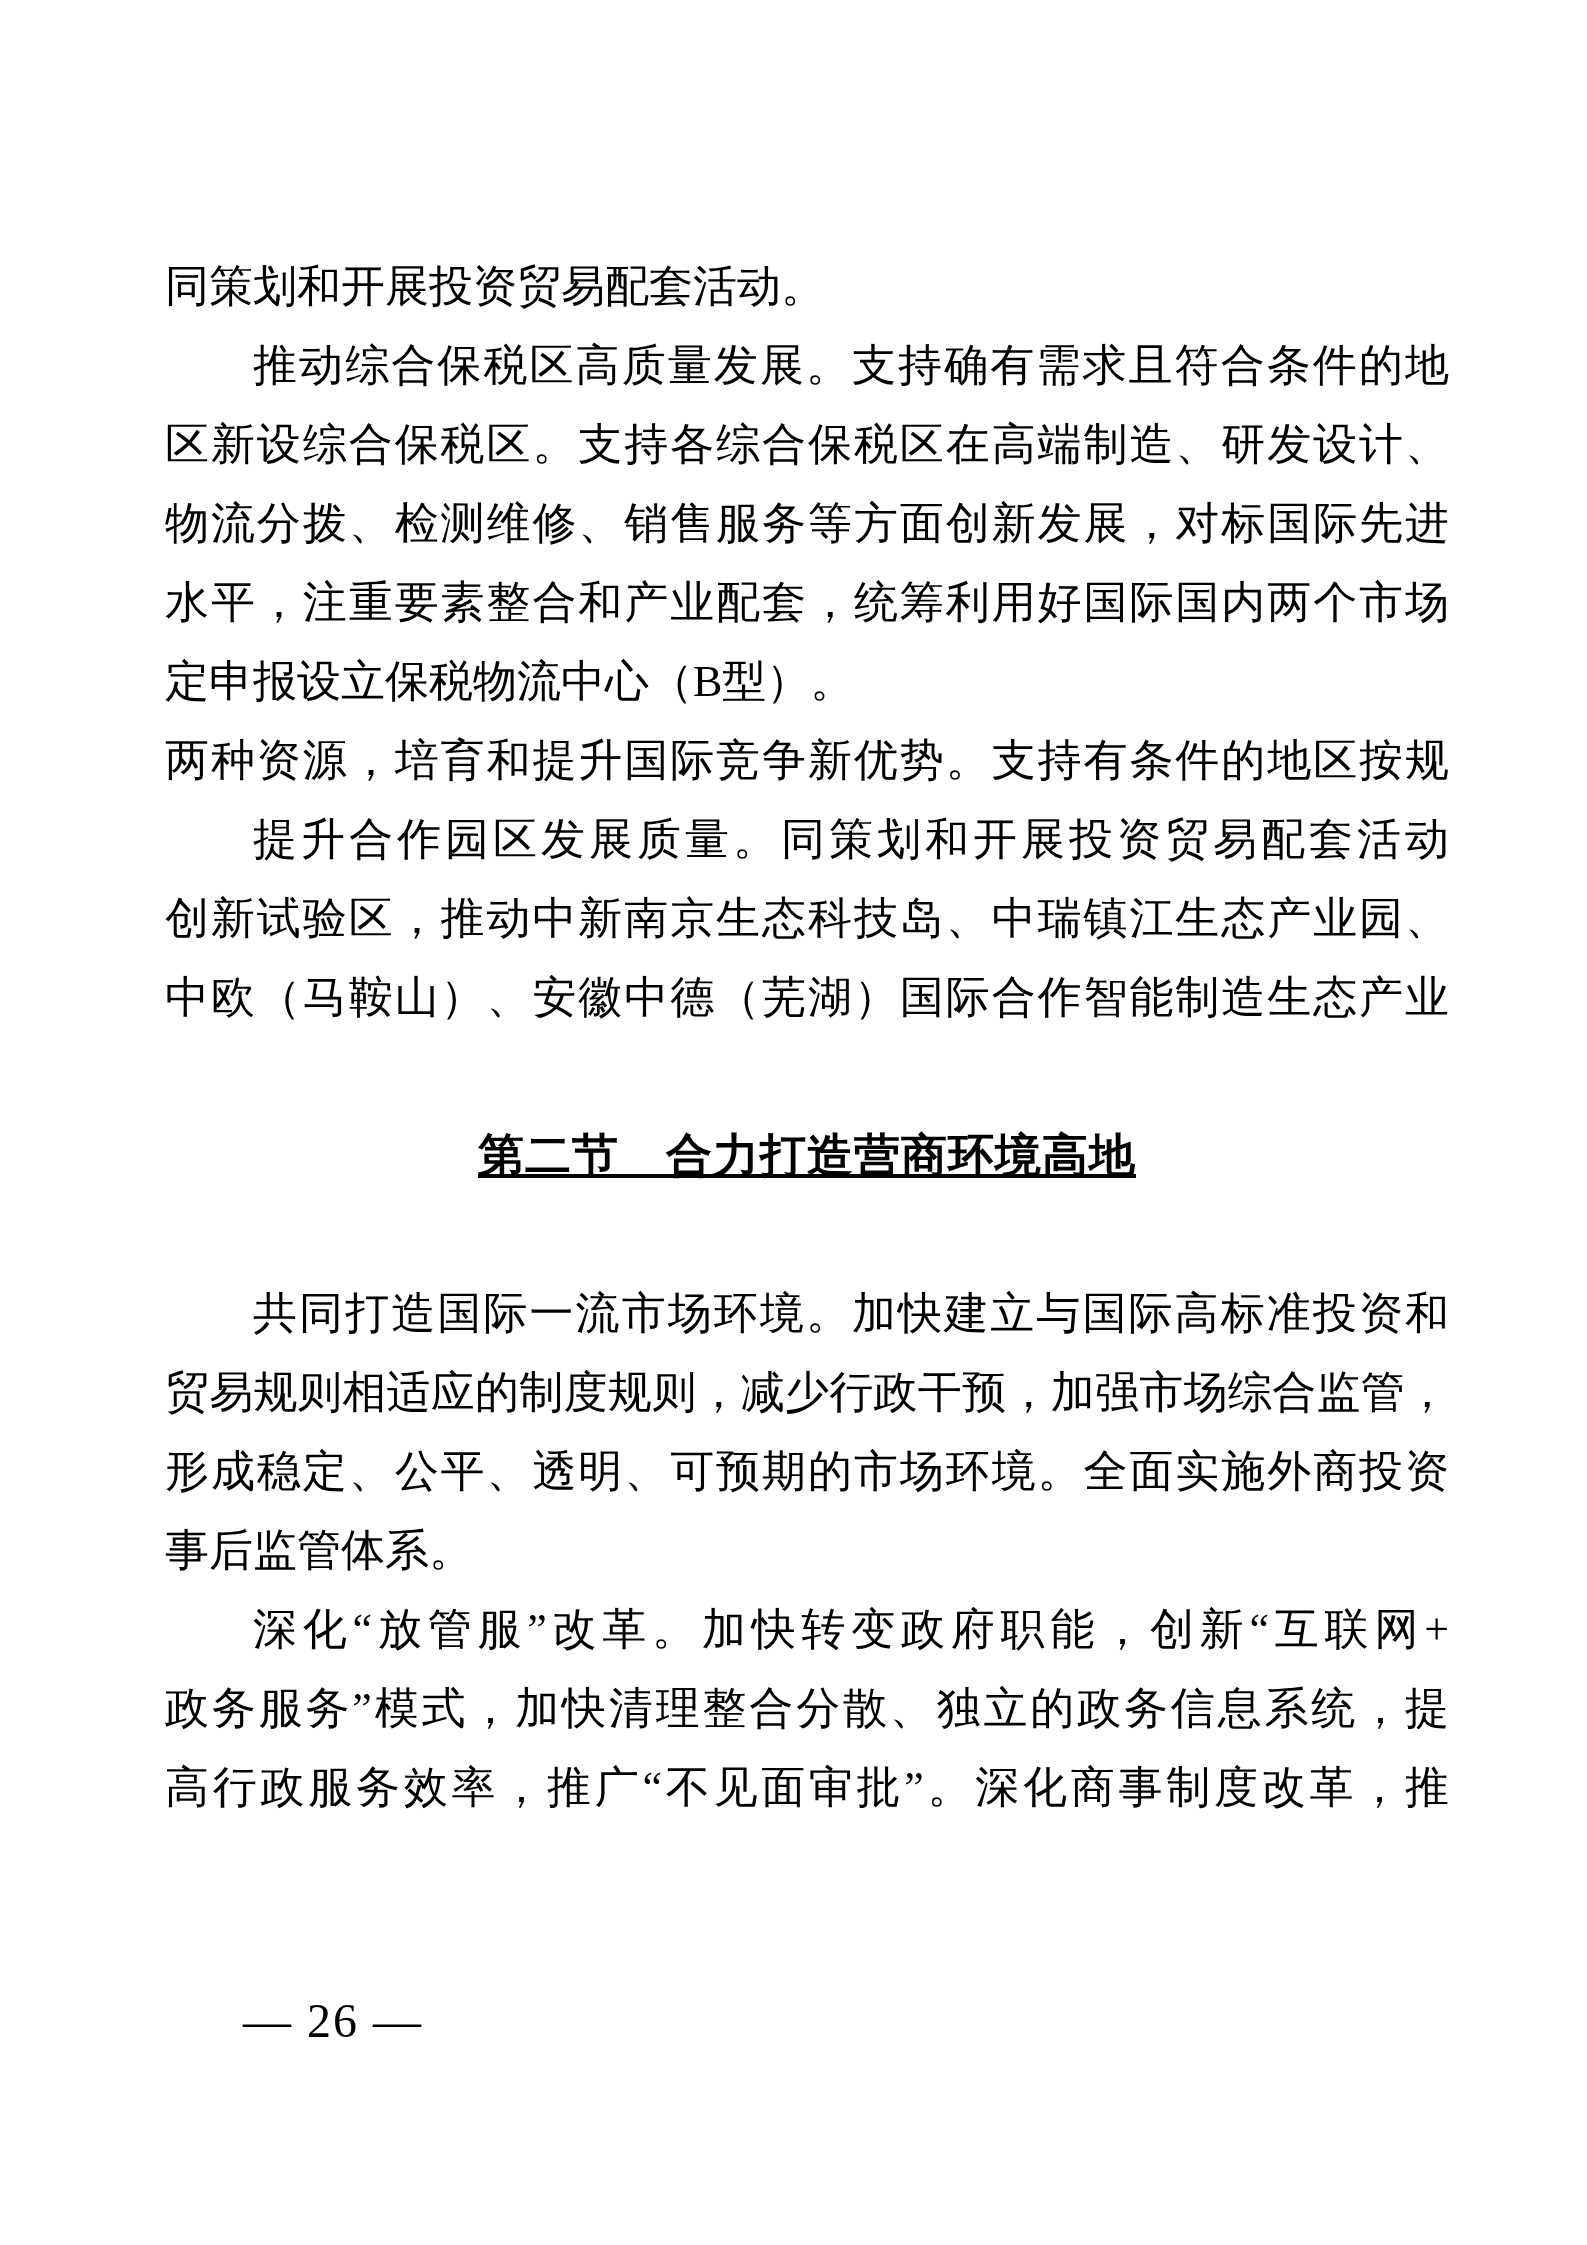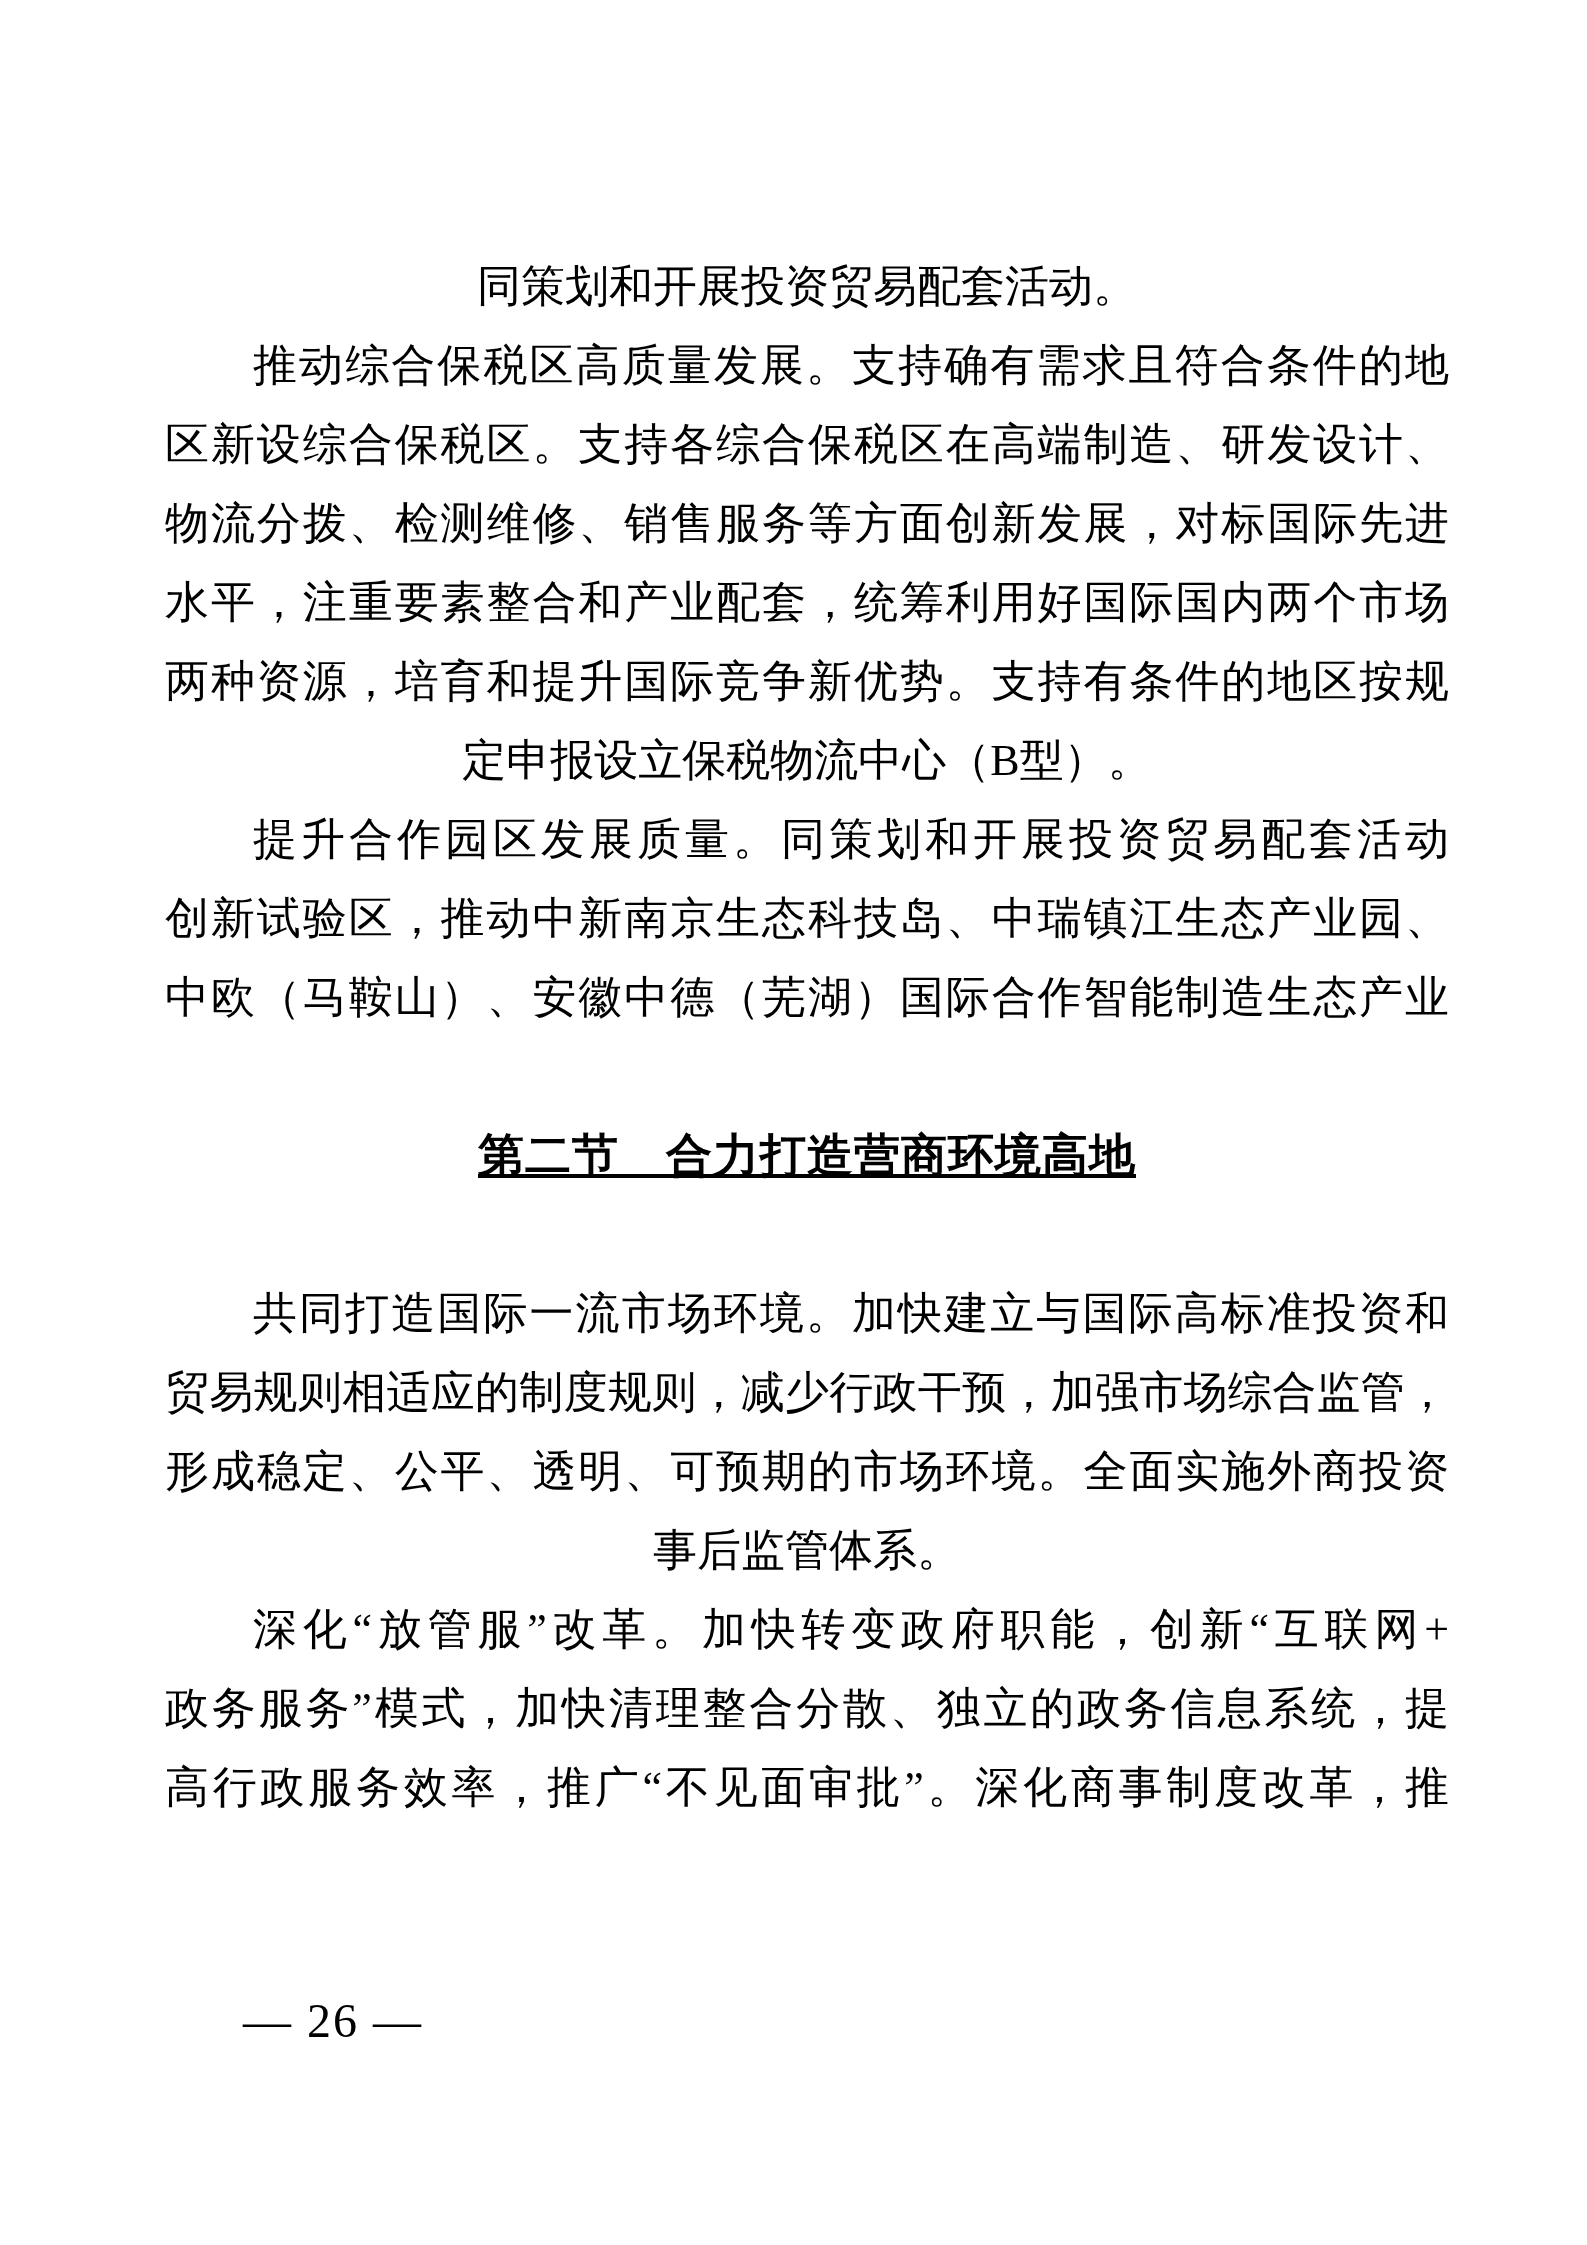--- a/index.html
+++ b/index.html
@@ -21,21 +21,20 @@
     left: 165px;
     top: 247px;
     width: 1284px;
     font-size: 44px;
     line-height: 79px;
   }
   .paragraph { margin: 0; }
   .line {
     height: 79px;
     overflow: hidden;
-    text-align: center;
   }
   .line.fill {
     text-align: justify;
     text-align-last: justify;
   }
   .line.indent {
     text-indent: 88px;
   }
   .section-heading {
     margin: 79px 0;
@@ -64,22 +63,22 @@
   <div class="body-text">
     <div id="intro-mount">
         <div class="paragraph">
           <div class="line">同策划和开展投资贸易配套活动。</div>
         </div>
         <div class="paragraph">
           <div class="line fill indent">推动综合保税区高质量发展。支持确有需求且符合条件的地</div>
           <div class="line fill">区新设综合保税区。支持各综合保税区在高端制造、研发设计、</div>
           <div class="line fill">物流分拨、检测维修、销售服务等方面创新发展，对标国际先进</div>
           <div class="line fill">水平，注重要素整合和产业配套，统筹利用好国际国内两个市场</div>
+          <div class="line">定申报设立保税物流中心（B型）。</div>
           <div class="line fill">两种资源，培育和提升国际竞争新优势。支持有条件的地区按规</div>
-          <div class="line">定申报设立保税物流中心（B型）。</div>
         </div>
         <div class="paragraph">
           <div class="line fill indent">提升合作园区发展质量。同策划和开展投资贸易配套活动</div>
           <div class="line fill">创新试验区，推动中新南京生态科技岛、中瑞镇江生态产业园、</div>
           <div class="line fill">中欧（马鞍山）、安徽中德（芜湖）国际合作智能制造生态产业</div>
         </div>
       </div>
     <div class="section-heading">第二节　合力打造营商环境高地</div>
     <div id="body-mount">
         <div class="paragraph">

